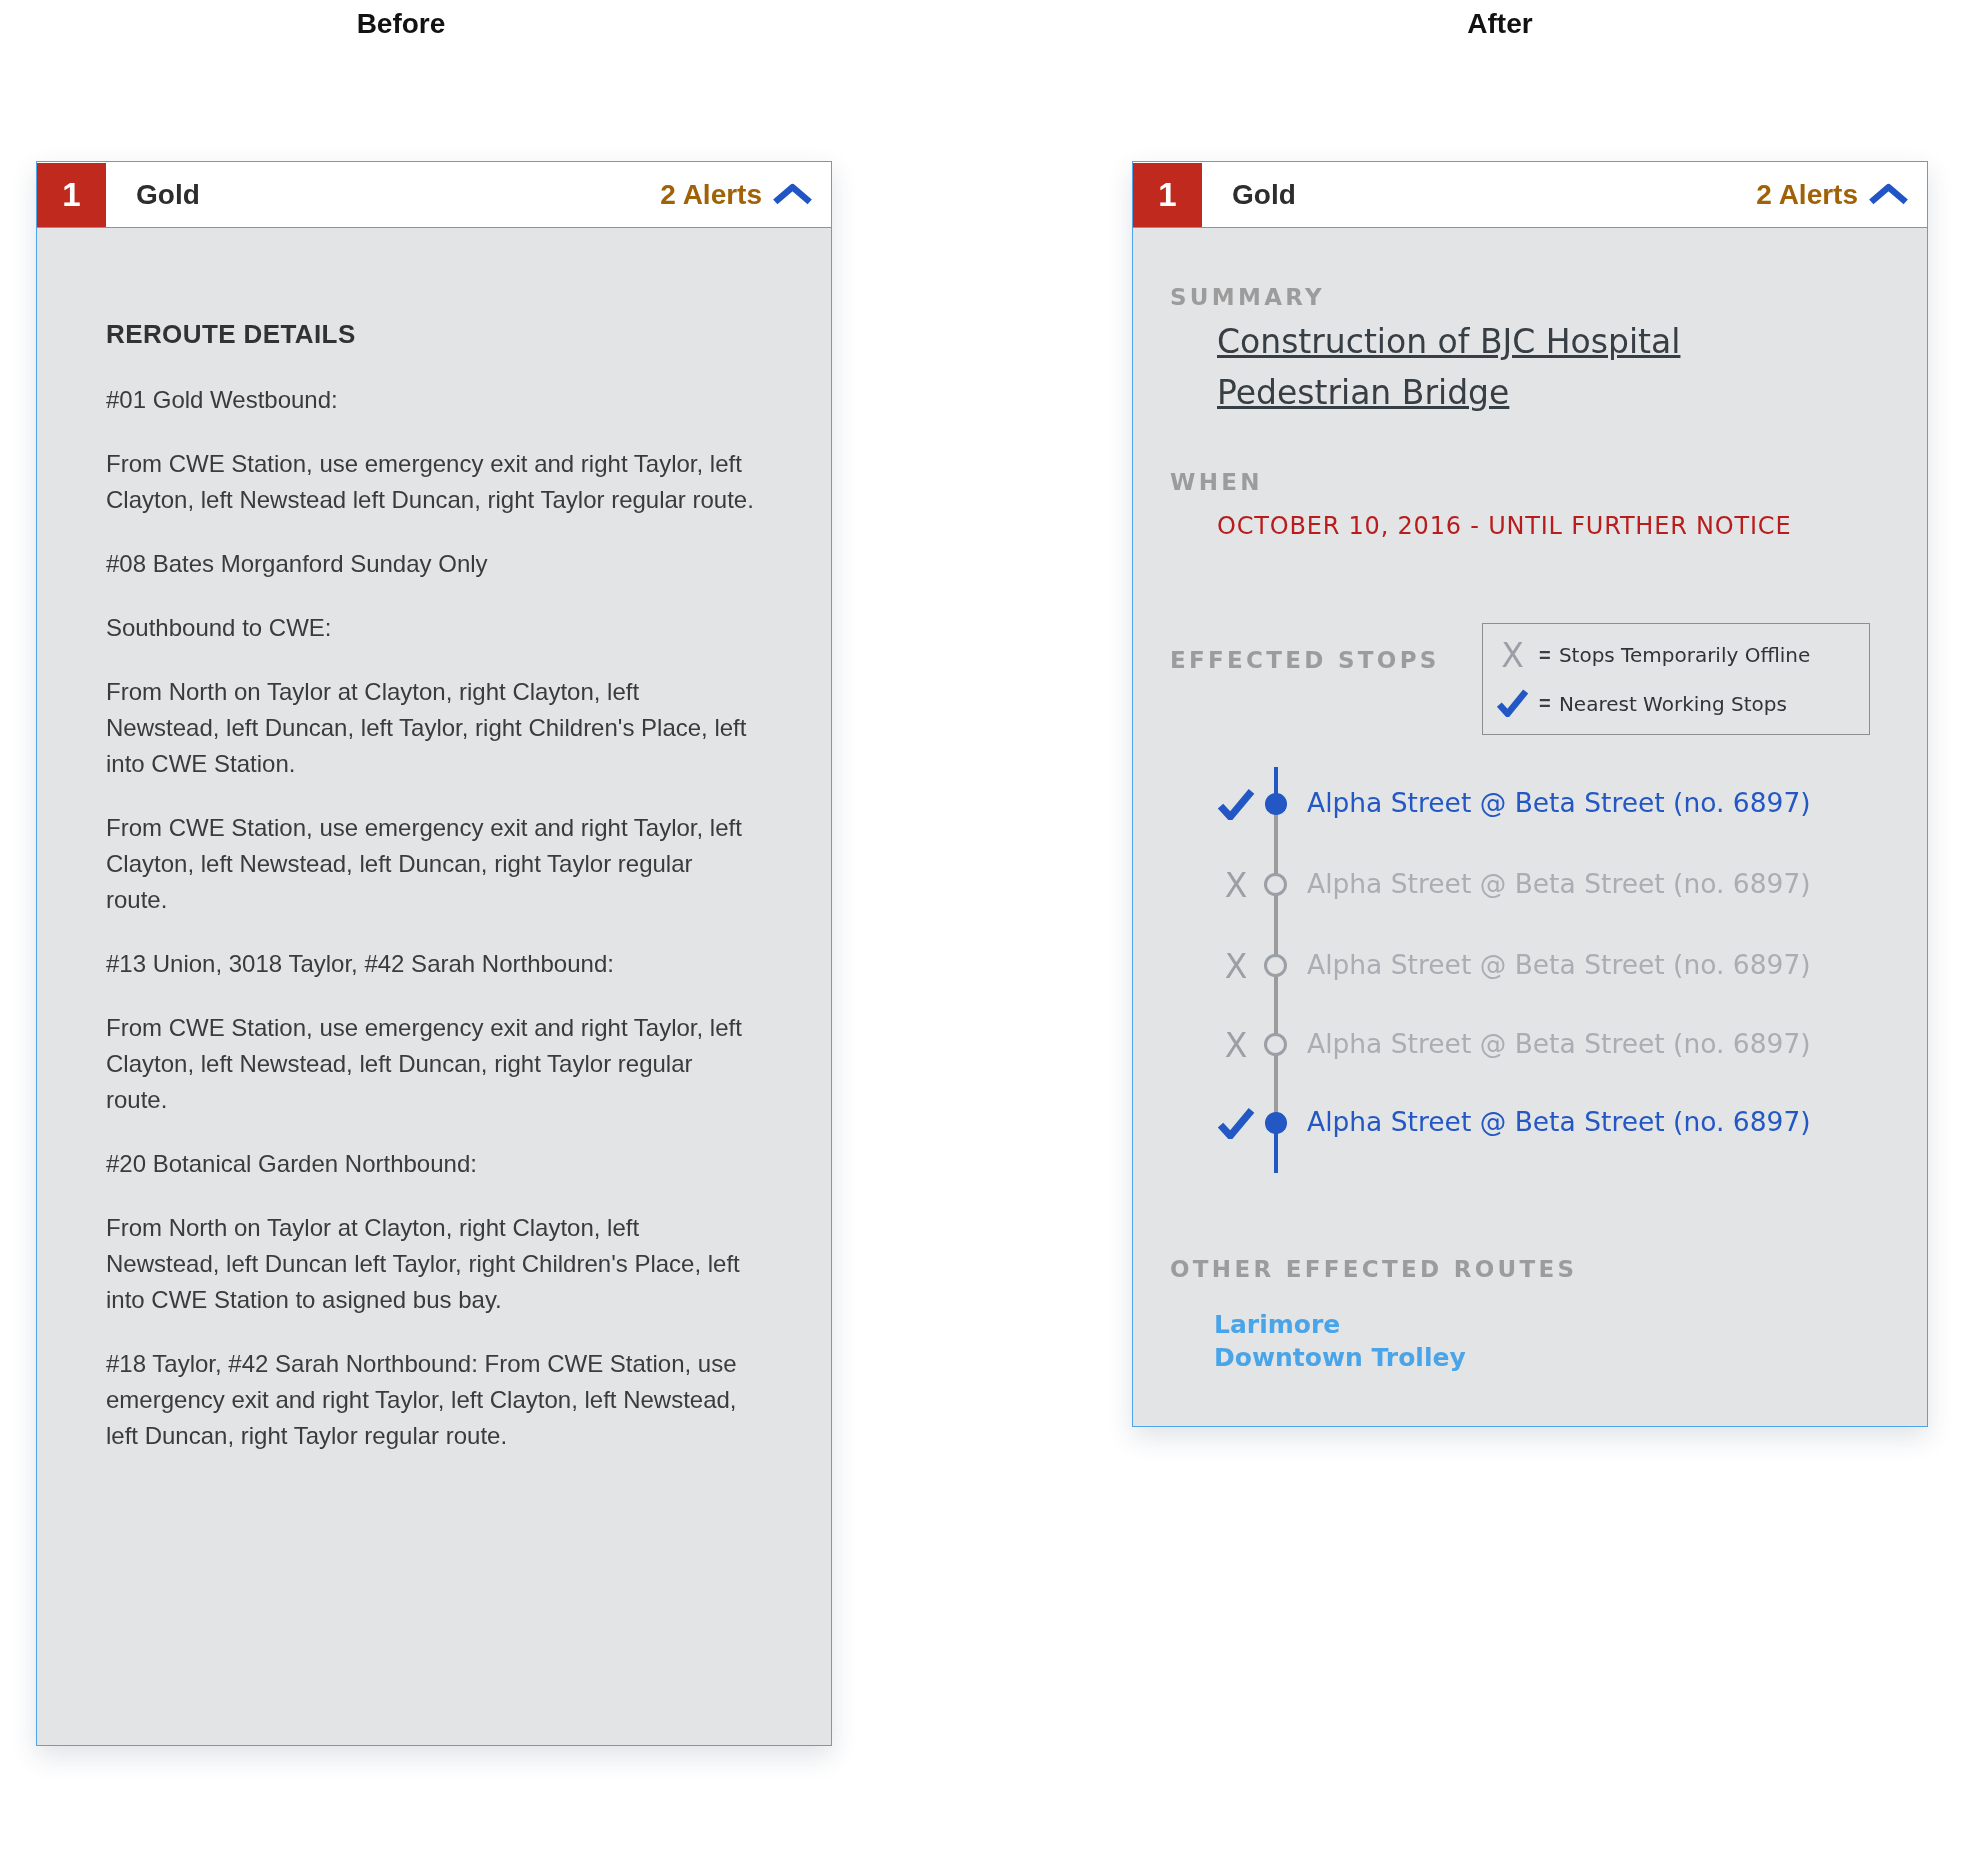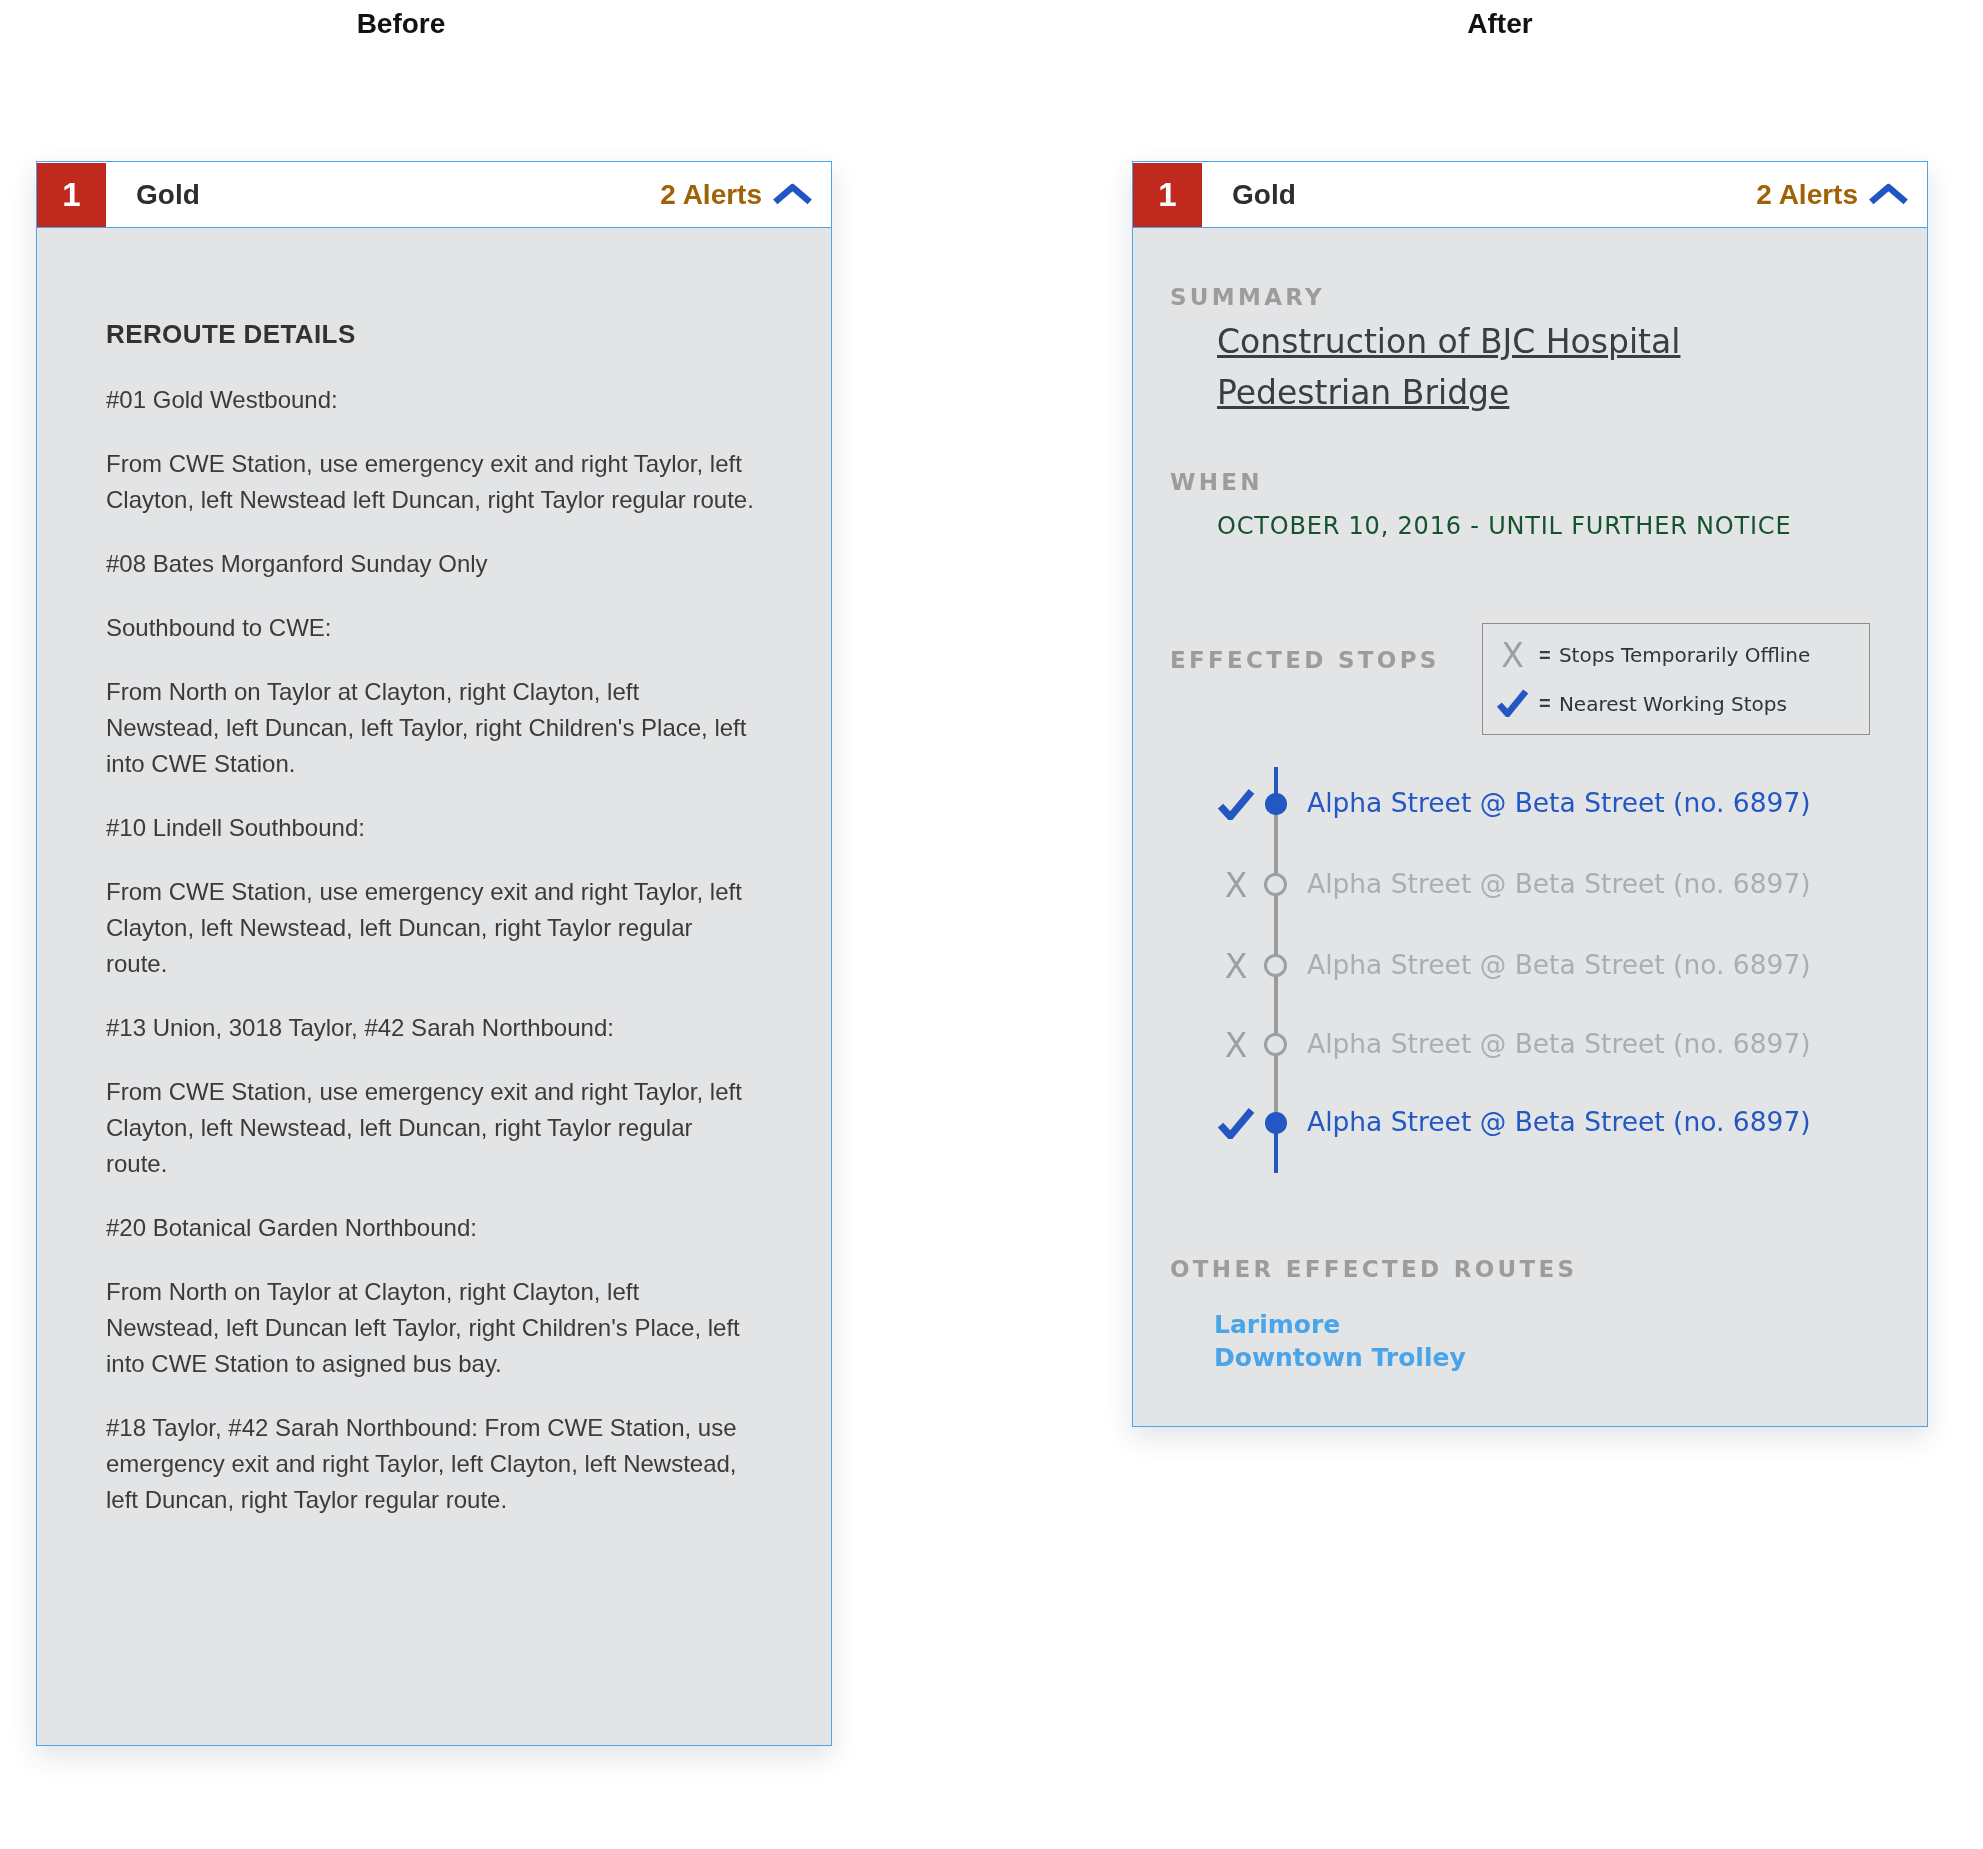--- a/index.html
+++ b/index.html
@@ -65,21 +65,21 @@
   #other-label   { top:1094px; }
 
   .summary-title {
     position:absolute; left:84px; top:154px; width:579px;
     font-family:"DejaVu Sans", sans-serif;
     font-size:33px; line-height:51px; color:#373e44;text-decoration:underline;
   }
   .when-text {
     position:absolute; left:84px; top:350px; white-space:nowrap;
     font-family:"DejaVu Sans", sans-serif;
-    font-size:24px; letter-spacing:0.8px; color:#14532d;
+    font-size:24px; letter-spacing:0.8px; color:#b91c1c;
   }
 
   .legend-box {
     position:absolute; left:349px; top:461px; width:388px; height:112px;
     border:1.7px solid #8d8d8d; padding:6.6px 11.6px;
     display:flex; flex-direction:column; justify-content:space-around;
   }
   .legend-row { display:flex; align-items:center; gap:8.3px; }
   .legend-sym { width:36px; text-align:center; line-height:1; }
   .legend-x   { font-family:"DejaVu Sans", sans-serif; font-size:33px; color:#9aa0a5; }
@@ -143,21 +143,20 @@
       </span>
     </div>
   </header>
   <div class="reroute">
     <h3>REROUTE DETAILS</h3>
     <p>#01 Gold Westbound:</p>
     <p>From CWE Station, use emergency exit and right Taylor, left Clayton, left Newstead left Duncan, right Taylor regular route.</p>
     <p>#08 Bates Morganford Sunday Only</p>
     <p>Southbound to CWE:</p>
     <p>From North on Taylor at Clayton, right Clayton, left Newstead, left Duncan, left Taylor, right Children's Place, left into CWE Station.</p>
-    <p>#10 Lindell Southbound:</p>
     <p>From CWE Station, use emergency exit and right Taylor, left Clayton, left Newstead, left Duncan, right Taylor regular route.</p>
     <p>#13 Union, 3018 Taylor, #42 Sarah Northbound:</p>
     <p>From CWE Station, use emergency exit and right Taylor, left Clayton, left Newstead, left Duncan, right Taylor regular route.</p>
     <p>#20 Botanical Garden Northbound:</p>
     <p>From North on Taylor at Clayton, right Clayton, left Newstead, left Duncan left Taylor, right Children's Place, left into CWE Station to asigned bus bay.</p>
     <p>#18 Taylor,  #42 Sarah Northbound: From CWE Station, use emergency exit and right Taylor, left Clayton, left Newstead, left Duncan, right Taylor regular route.</p>
   </div>
 </section>
 
 <section class="card card-after">

